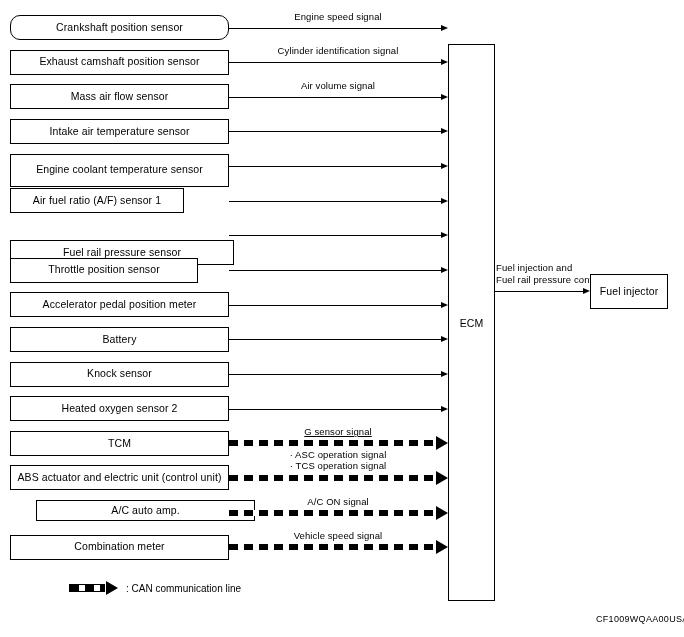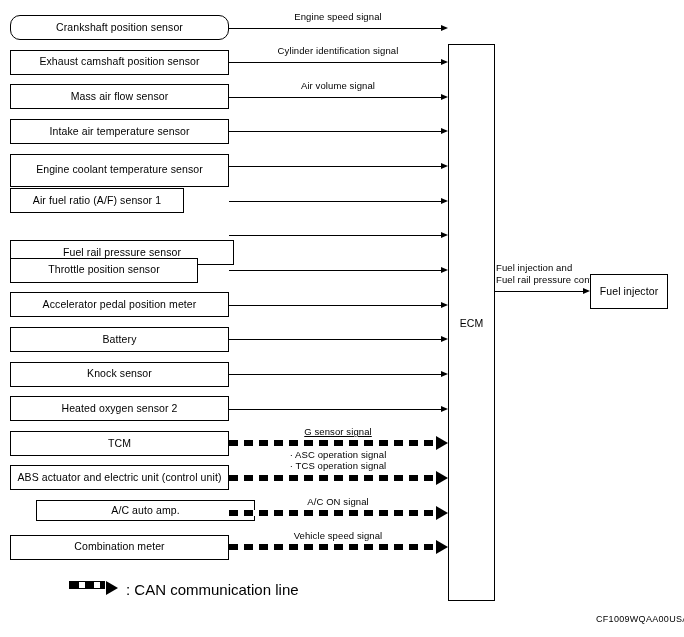--- a/index.html
+++ b/index.html
@@ -79,22 +79,22 @@
     position: absolute;
     width: 0;
     height: 0;
     border-top: 7px solid transparent;
     border-bottom: 7px solid transparent;
     border-left: 12px solid #000000;
   }
   .legend-row {
     position: absolute;
     display: flex;
-    align-items: flex-start;
-    font-size: 15px;
+    align-items: center;
+    font-size: 10px;
     padding-left: 37px;
   }
   .legend-swatch {
     position: relative;
     width: 34px;
     height: 6px;
     background-image: repeating-linear-gradient(
       to right,
       #000000 0px, #000000 9px,
       #ffffff 9px, #ffffff 15px

